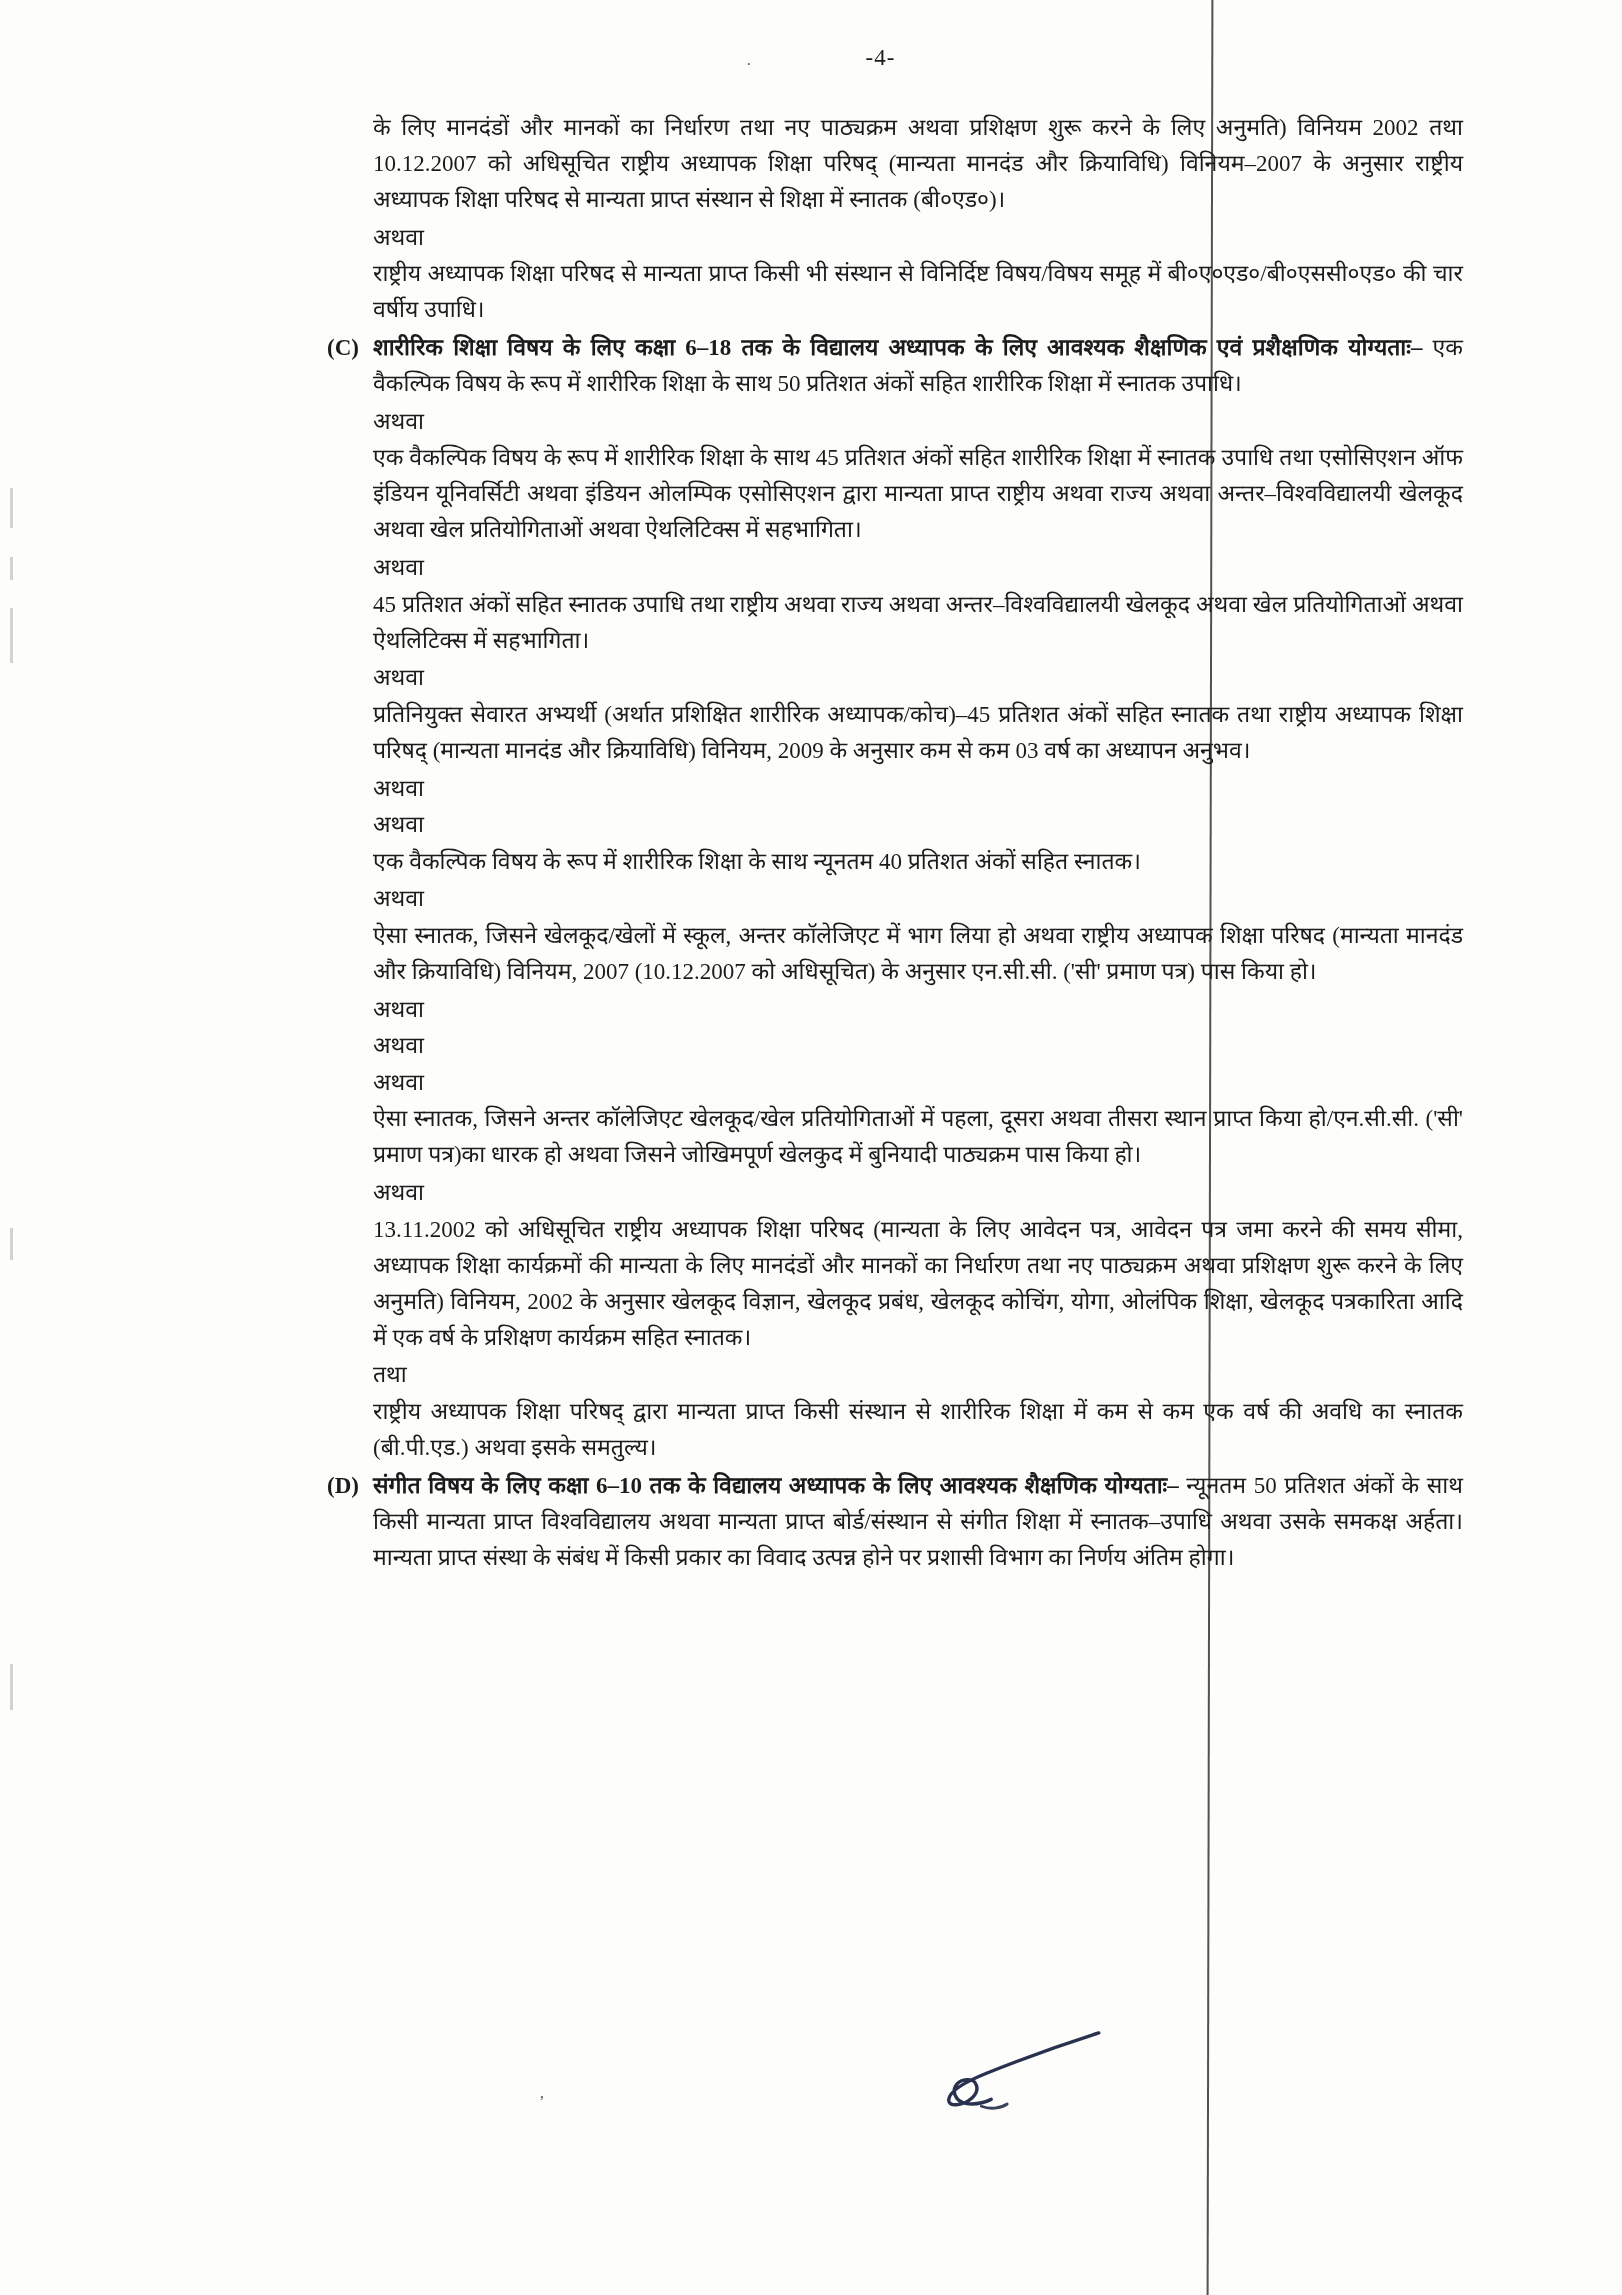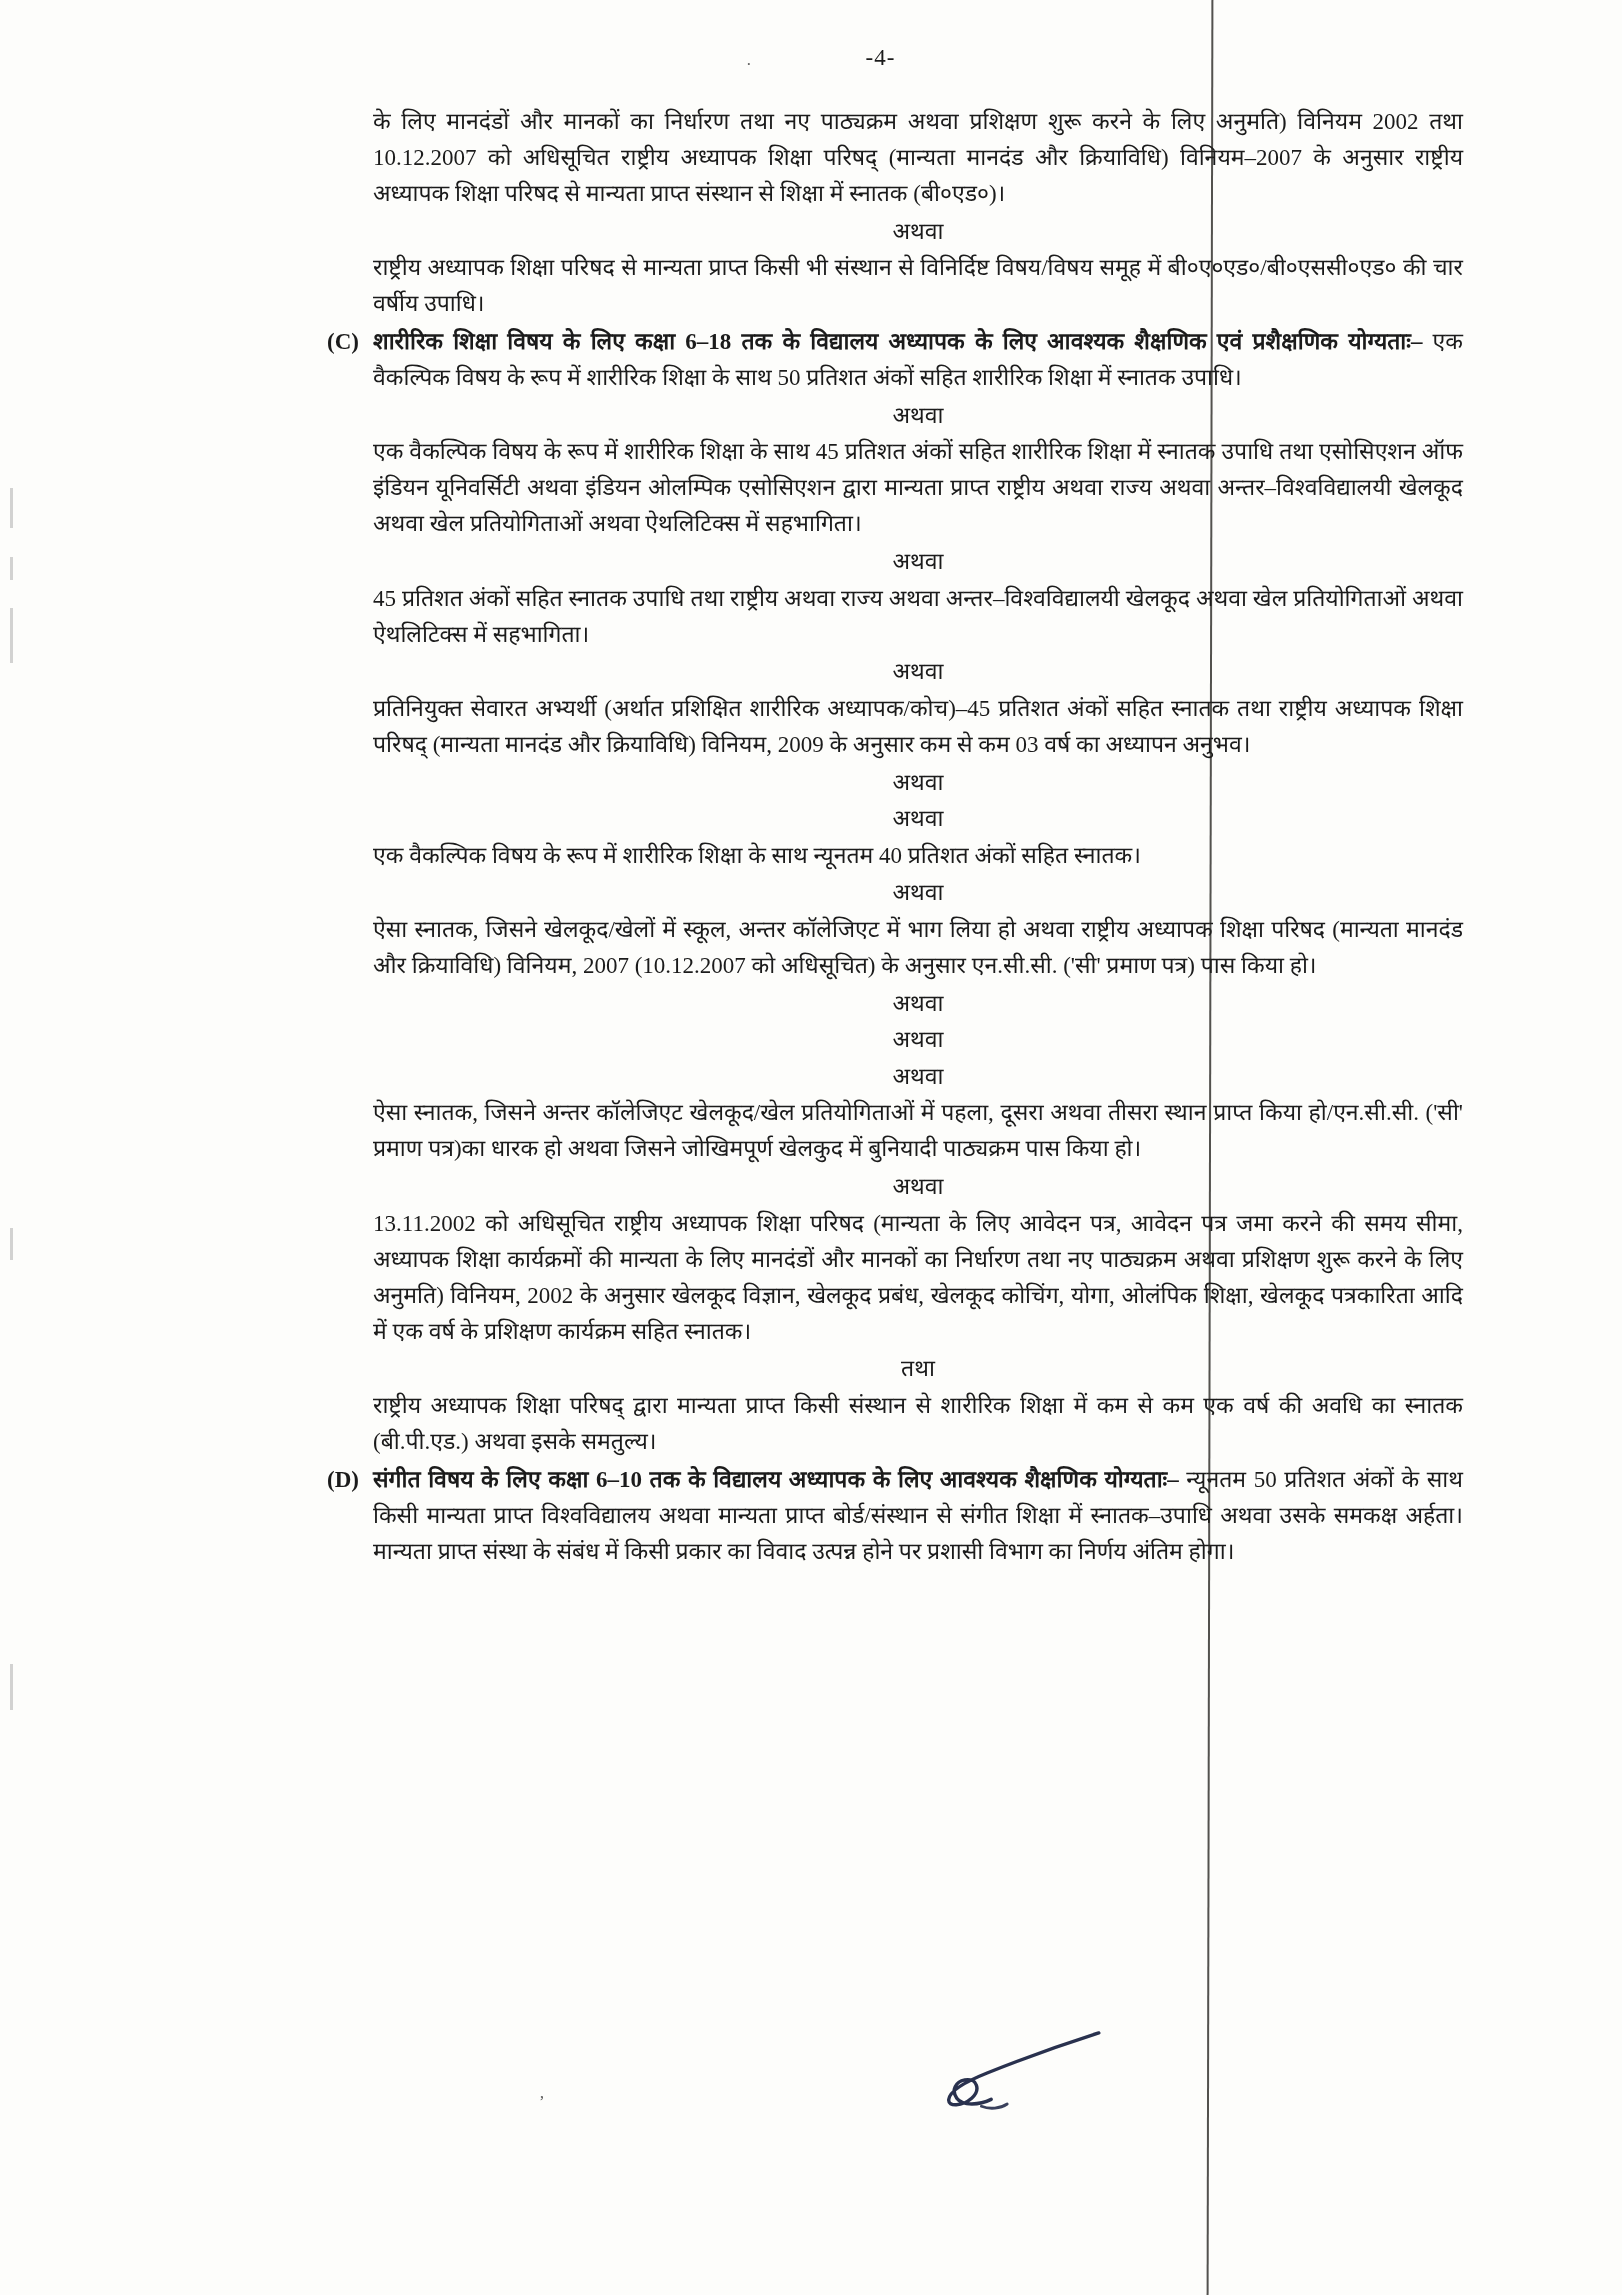--- a/index.html
+++ b/index.html
@@ -17,28 +17,28 @@
   }
   .page-number {
     position: absolute;
     top: 45px; left: 367px; width: 1027px;
     text-align: center;
     font-size: 23px; letter-spacing: 1.1px;
     color: #1b1b1b;
   }
   .doc-body {
     position: absolute;
-    left: 373px; top: 104px; width: 1090px;
+    left: 373px; top: 110px; width: 1090px;
     font-size: 23px;
     line-height: 36px;
     text-align: justify;
   }
   .para { margin: 0 0 1.7px 0; }
   .connector {
-    text-align: center;
+    text-align: left;
     margin: 0.6px 0 0.6px 0;
     font-size: 23px;
   }
   .item { position: relative; margin-top: 1.1px; }
   .item-label {
     position: absolute;
     left: -46px; top: 0;
     font-weight: 700;
   }
   .item .para b, .item-label { font-weight: 700; }

